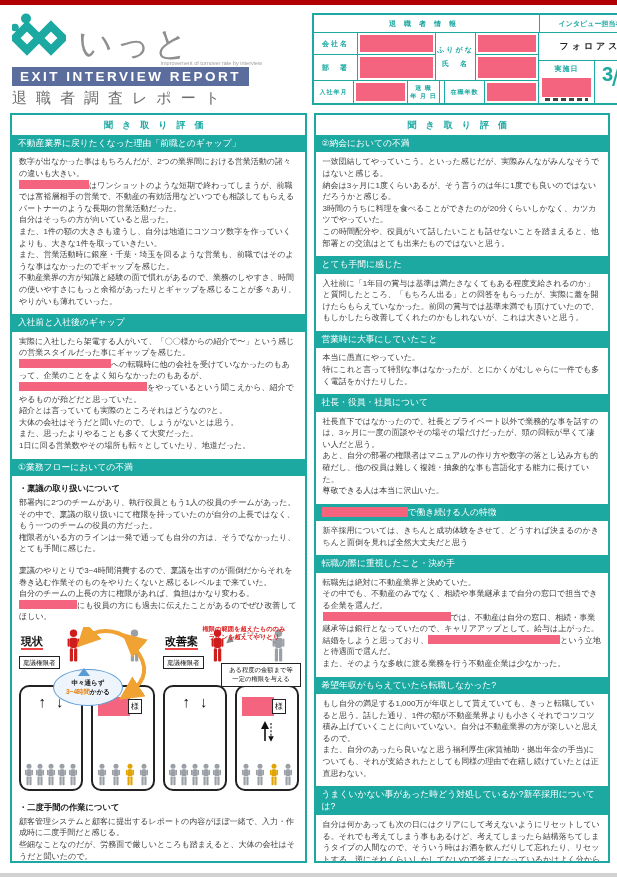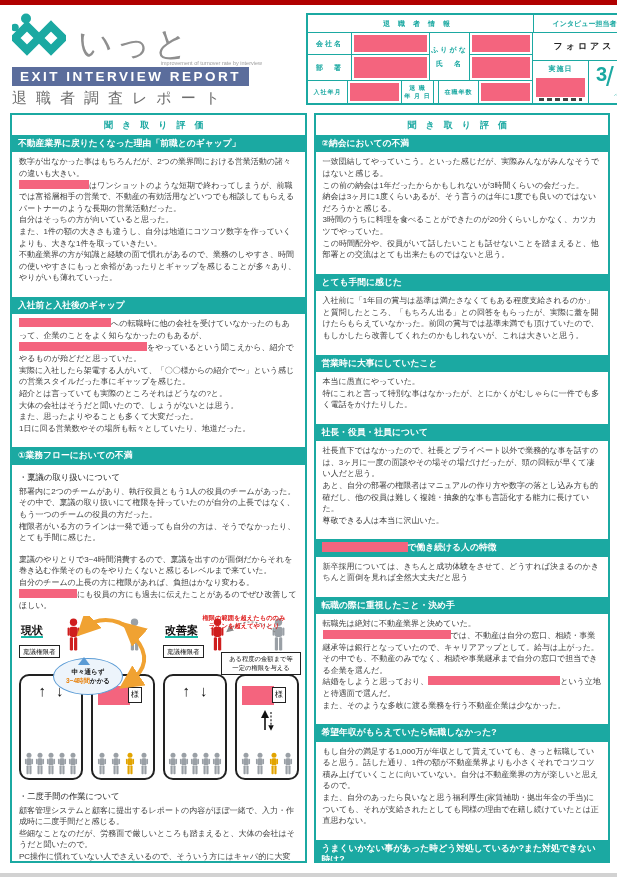--- a/index.html
+++ b/index.html
@@ -8,21 +8,21 @@
     --dorange:#f0a232; --bblue:#5a9bd5; --nred:#e02020;
   }
   *{box-sizing:border-box;}
   html,body{margin:0;padding:0;background:#fff;}
   body{font-family:"Liberation Sans","DejaVu Sans",sans-serif;color:#3c3c3c;}
   .page{width:617px;height:880px;position:relative;overflow:hidden;background:#fff;}
   .top-bar{height:5px;background:var(--topbar);}
   .bottom-bar{position:absolute;left:0;right:0;bottom:3px;height:4px;background:var(--bottombar);}
 
   
-  .header-row{display:flex;align-items:flex-start;gap:6px;padding:8px 7px 0 12px;height:100px;}
+  .header-row{display:flex;align-items:flex-start;gap:12px;padding:8px 7px 0 12px;height:100px;}
   .brand{width:288px;flex:none;}
   .logo-line{display:flex;align-items:flex-end;}
   .brand-name{font-size:34px;color:#8f8f8f;line-height:.95;margin-left:12px;letter-spacing:3px;}
   .tagline{font-size:5.5px;color:#9c9c9c;text-align:right;width:250px;margin-top:1px;}
   .banner{display:inline-block;background:var(--banner);color:#fff;font-weight:bold;font-size:13.5px;letter-spacing:2.5px;padding:2px 8px;margin-top:1px;}
   .subtitle{font-size:15px;color:#6e6e6e;letter-spacing:9px;margin-top:3px;}
 
   
   .itable{flex:1;border:2px solid var(--accent);height:92px;display:flex;flex-direction:column;font-size:7px;background:#fff;}
   .it-head{display:flex;height:18px;flex:none;border-bottom:1px solid var(--accent);}
@@ -53,34 +53,34 @@
   .date-sliver{position:absolute;left:6px;right:6px;bottom:2px;height:3px;background:repeating-linear-gradient(90deg,#444 0 5px,transparent 5px 8px);}
   .it-page{flex:1;position:relative;color:var(--accent);}
   .pg-big{position:absolute;top:2px;left:7px;font-size:20px;font-weight:bold;}
   .pg-slash{position:absolute;top:0px;left:17px;font-size:28px;font-weight:300;}
   .pg-unit{position:absolute;bottom:5px;right:6px;font-size:5px;}
 
   
   .columns{display:flex;gap:7px;padding:8px 7px 0 10px;height:758px;}
   .col{flex:1;border:2px solid var(--accent);overflow:hidden;display:flex;flex-direction:column;background:#fff;}
   .col-header{color:var(--accent);font-weight:bold;letter-spacing:9px;text-align:center;font-size:9px;padding:4px 7px 3px;flex:none;}
-  .sec-title{background:var(--accent);color:#fff;font-weight:bold;font-size:8.8px;padding:3px 6px;line-height:1.3;flex:none;}
+  .sec-title{background:var(--accent);color:#fff;font-weight:normal;font-size:8.8px;padding:3px 6px;line-height:1.3;flex:none;}
   .sec-title .redact{height:10px;vertical-align:-2px;}
-  .sec-body{padding:4px 7px 13px;font-size:8px;line-height:1.45;color:#3c3c3c;flex:none;border-radius:22px;}
+  .sec-body{padding:4px 7px 7px;font-size:8px;line-height:1.45;color:#3c3c3c;flex:none;border-radius:22px;}
   .para{margin:0;}
-  .subhead{font-weight:normal;font-size:8.3px;margin:2px 0 3px;color:#222;}
+  .subhead{font-weight:bold;font-size:8.3px;margin:2px 0 3px;color:#222;}
   .vgap{height:10px;}
   .redact{display:inline-block;background:var(--redact);height:9px;vertical-align:-1px;}
 
   
   .diagram{position:relative;height:172px;margin:2px 0 4px;}
   .half{position:absolute;top:2px;width:138px;height:168px;}
   .half.cur{left:0;} .half.pro{left:144px;}
   .arrows{position:absolute;left:0;top:0;width:138px;height:168px;z-index:2;pointer-events:none;}
-  .dia-label{position:absolute;top:8px;left:2px;font-size:11px;font-weight:bold;color:#111;border-bottom:2px solid #14b8a6;line-height:1.15;z-index:3;}
+  .dia-label{position:absolute;top:8px;left:2px;font-size:11px;font-weight:bold;color:#111;border-bottom:2px solid #ef4444;line-height:1.15;z-index:3;}
   .psn{display:block;}
   .psn.big{position:absolute;width:15px;height:33px;}
   .psn.redp{left:47px;top:2px;color:var(--dred);}
   .psn.topright{left:108px;top:2px;color:var(--dgray);}
   .psn.mini{width:10px;height:23px;}
   .gray{color:var(--dgray);} .gold{color:var(--dgold);}
   .auth-label{position:absolute;top:29px;left:0;border:1px solid #222;background:#fff;font-size:6.5px;padding:1px 3px;z-index:3;color:#111;}
   .bubble{position:absolute;left:34px;top:42px;width:70px;height:37px;border:1.5px solid var(--bblue);background:#edf4fb;border-radius:50%;z-index:4;text-align:center;font-size:6.5px;font-weight:bold;color:#111;display:flex;flex-direction:column;justify-content:center;line-height:1.4;}
   .bubble::before{content:"";position:absolute;top:-8px;left:24px;border:6px solid transparent;border-bottom:8px solid var(--bblue);}
   .bubble .em{color:#e8820c;}
@@ -200,26 +200,27 @@
 
   <div class="columns">
     <div class="col" id="col-left">
         <div class="col-header">聞き取り評価</div>
         <div class="sec-title">不動産業界に戻りたくなった理由「前職とのギャップ」</div>
         <div class="sec-body">
           <p class="para">数字が出なかった事はもちろんだが、2つの業界間における営業活動の諸々の違いも大きい。</p>
           <p class="para"><span class="redact" style="width: 70px;"></span>はワンショットのような短期で終わってしまうが、前職では富裕層相手の営業で、不動産の有効活用などいつでも相談してもらえるパートナーのような長期の営業活動だった。</p>
           <p class="para">自分はそっちの方が向いていると思った。</p>
           <p class="para">また、1件の額の大きさも違うし、自分は地道にコツコツ数字を作っていくよりも、大きな1件を取っていきたい。</p>
+          <p class="para">また、営業活動時に銀座・千葉・埼玉を回るような営業も、前職ではそのような事はなかったのでギャップを感じた。</p>
           <p class="para">不動産業界の方が知識と経験の面で慣れがあるので、業務のしやすさ、時間の使いやすさにもっと余裕があったりとギャップを感じることが多々あり、やりがいも薄れていった。</p>
         </div>
         <div class="sec-title">入社前と入社後のギャップ</div>
         <div class="sec-body">
+          <p class="para">実際に入社したら架電する人がいて、「〇〇様からの紹介で〜」という感じの営業スタイルだった事にギャップを感じた。</p>
           <p class="para"><span class="redact" style="width: 92px;"></span>への転職時に他の会社を受けていなかったのもあって、企業のことをよく知らなかったのもあるが、<span class="redact" style="width: 128px;"></span>をやっているという聞こえから、紹介でやるものが殆どだと思っていた。</p>
-          <p class="para">実際に入社したら架電する人がいて、「〇〇様からの紹介で〜」という感じの営業スタイルだった事にギャップを感じた。</p>
           <p class="para">紹介とは言っていても実際のところそれはどうなの?と。</p>
           <p class="para">大体の会社はそうだと聞いたので、しょうがないとは思う。</p>
           <p class="para">また、思ったよりやることも多くて大変だった。</p>
           <p class="para">1日に回る営業数やその場所も転々としていたり、地道だった。</p>
         </div>
         <div class="sec-title">①業務フローにおいての不満</div>
         <div class="sec-body">
           <p class="subhead">・稟議の取り扱いについて</p>
           <p class="para">部署内に2つのチームがあり、執行役員ともう1人の役員のチームがあった。</p>
           <p class="para">その中で、稟議の取り扱いにて権限を持っていたのが自分の上長ではなく、もう一つのチームの役員の方だった。</p>
@@ -372,21 +373,20 @@
           <p class="para">顧客管理システムと顧客に提出するレポートの内容がほぼ一緒で、入力・作成時に二度手間だと感じる。</p>
           <p class="para">些細なことなのだが、労務面で厳しいところも踏まえると、大体の会社はそうだと聞いたので。</p>
           <p class="para">PC操作に慣れていない人でさえいるので、そういう方にはキャパ的に大変なのかなと思った。</p>
         </div>
       </div>
     <div class="col" id="col-right">
         <div class="col-header">聞き取り評価</div>
         <div class="sec-title">②納会においての不満</div>
         <div class="sec-body">
           <p class="para">一致団結してやっていこう。といった感じだが、実際みんながみんなそうではないと感じる。</p>
-          <p class="para">この前の納会は1年だったからかもしれないが3時間くらいの会だった。</p>
           <p class="para">納会は3ヶ月に1度くらいあるが、そう言うのは年に1度でも良いのではないだろうかと感じる。</p>
           <p class="para">3時間のうちに料理を食べることができたのが20分くらいしかなく、カツカツでやっていた。</p>
           <p class="para">この時間配分や、役員がいて話したいことも話せないことを踏まえると、他部署との交流はとても出来たものではないと思う。</p>
         </div>
         <div class="sec-title">とても手間に感じた</div>
         <div class="sec-body">
           <p class="para">入社前に「1年目の賞与は基準は満たさなくてもある程度支給されるのか」と質問したところ、「もちろん出る」との回答をもらったが、実際に蓋を開けたらもらえていなかった。前回の賞与では基準未満でも頂けていたので、もしかしたら改善してくれたのかもしれないが、これは大きいと思う。</p>
         </div>
         <div class="sec-title">営業時に大事にしていたこと</div>
         <div class="sec-body">
@@ -399,31 +399,31 @@
           <p class="para">あと、自分の部署の権限者はマニュアルの作り方や数字の落とし込み方も的確だし、他の役員は難しく複雑・抽象的な事も言語化する能力に長けていた。</p>
           <p class="para">尊敬できる人は本当に沢山いた。</p>
         </div>
         <div class="sec-title"><span class="redact" style="width: 86px;"></span>で働き続ける人の特徴</div>
         <div class="sec-body">
           <p class="para">新卒採用については、きちんと成功体験をさせて、どうすれば決まるのかきちんと面倒を見れば全然大丈夫だと思う</p>
         </div>
         <div class="sec-title">転職の際に重視したこと・決め手</div>
         <div class="sec-body">
           <p class="para">転職先は絶対に不動産業界と決めていた。</p>
+          <p class="para">その中でも、不動産のみでなく、相続や事業継承まで自分の窓口で担当できる企業を選んだ。</p>
           <p class="para"><span class="redact" style="width: 128px;"></span>では、不動産は自分の窓口、相続・事業継承等は銀行となっていたので、キャリアアップとして。給与は上がった。</p>
-          <p class="para">その中でも、不動産のみでなく、相続や事業継承まで自分の窓口で担当できる企業を選んだ。</p>
           <p class="para">結婚をしようと思っており、<span class="redact" style="width: 132px;"></span>という立地と待遇面で選んだ。</p>
           <p class="para">また、そのような多岐に渡る業務を行う不動産企業は少なかった。</p>
         </div>
         <div class="sec-title">希望年収がもらえていたら転職しなかった?</div>
         <div class="sec-body">
           <p class="para">もし自分の満足する1,000万が年収として貰えていても、きっと転職していると思う。話した通り、1件の額が不動産業界よりも小さくそれでコツコツ積み上げていくことに向いていない。自分は不動産業界の方が楽しいと思えるので。</p>
           <p class="para">また、自分のあったら良いなと思う福利厚生(家賃補助・拠出年金の手当)についても、それが支給されたとしても同様の理由で在籍し続けていたとは正直思わない。</p>
         </div>
-        <div class="sec-title">うまくいかない事があった時どう対処しているか?また対処できない時は?</div>
+        <div class="sec-title">うまくいかない事があった時どう対処しているか?新卒採用については?</div>
         <div class="sec-body">
           <p class="para">自分は何かあっても次の日にはクリアにして考えないようにリセットしている。それでも考えてしまう事もあるけど、考えてしまったら結構落ちてしまうタイプの人間なので、そういう時はお酒を飲んだりして忘れたり、リセットする。逆にそれくらいしかしてないので答えになっているかはよく分からない。</p>
         </div>
       </div>
   </div>
 
   <div class="bottom-bar"></div>
 </div>
 
 </body></html>

